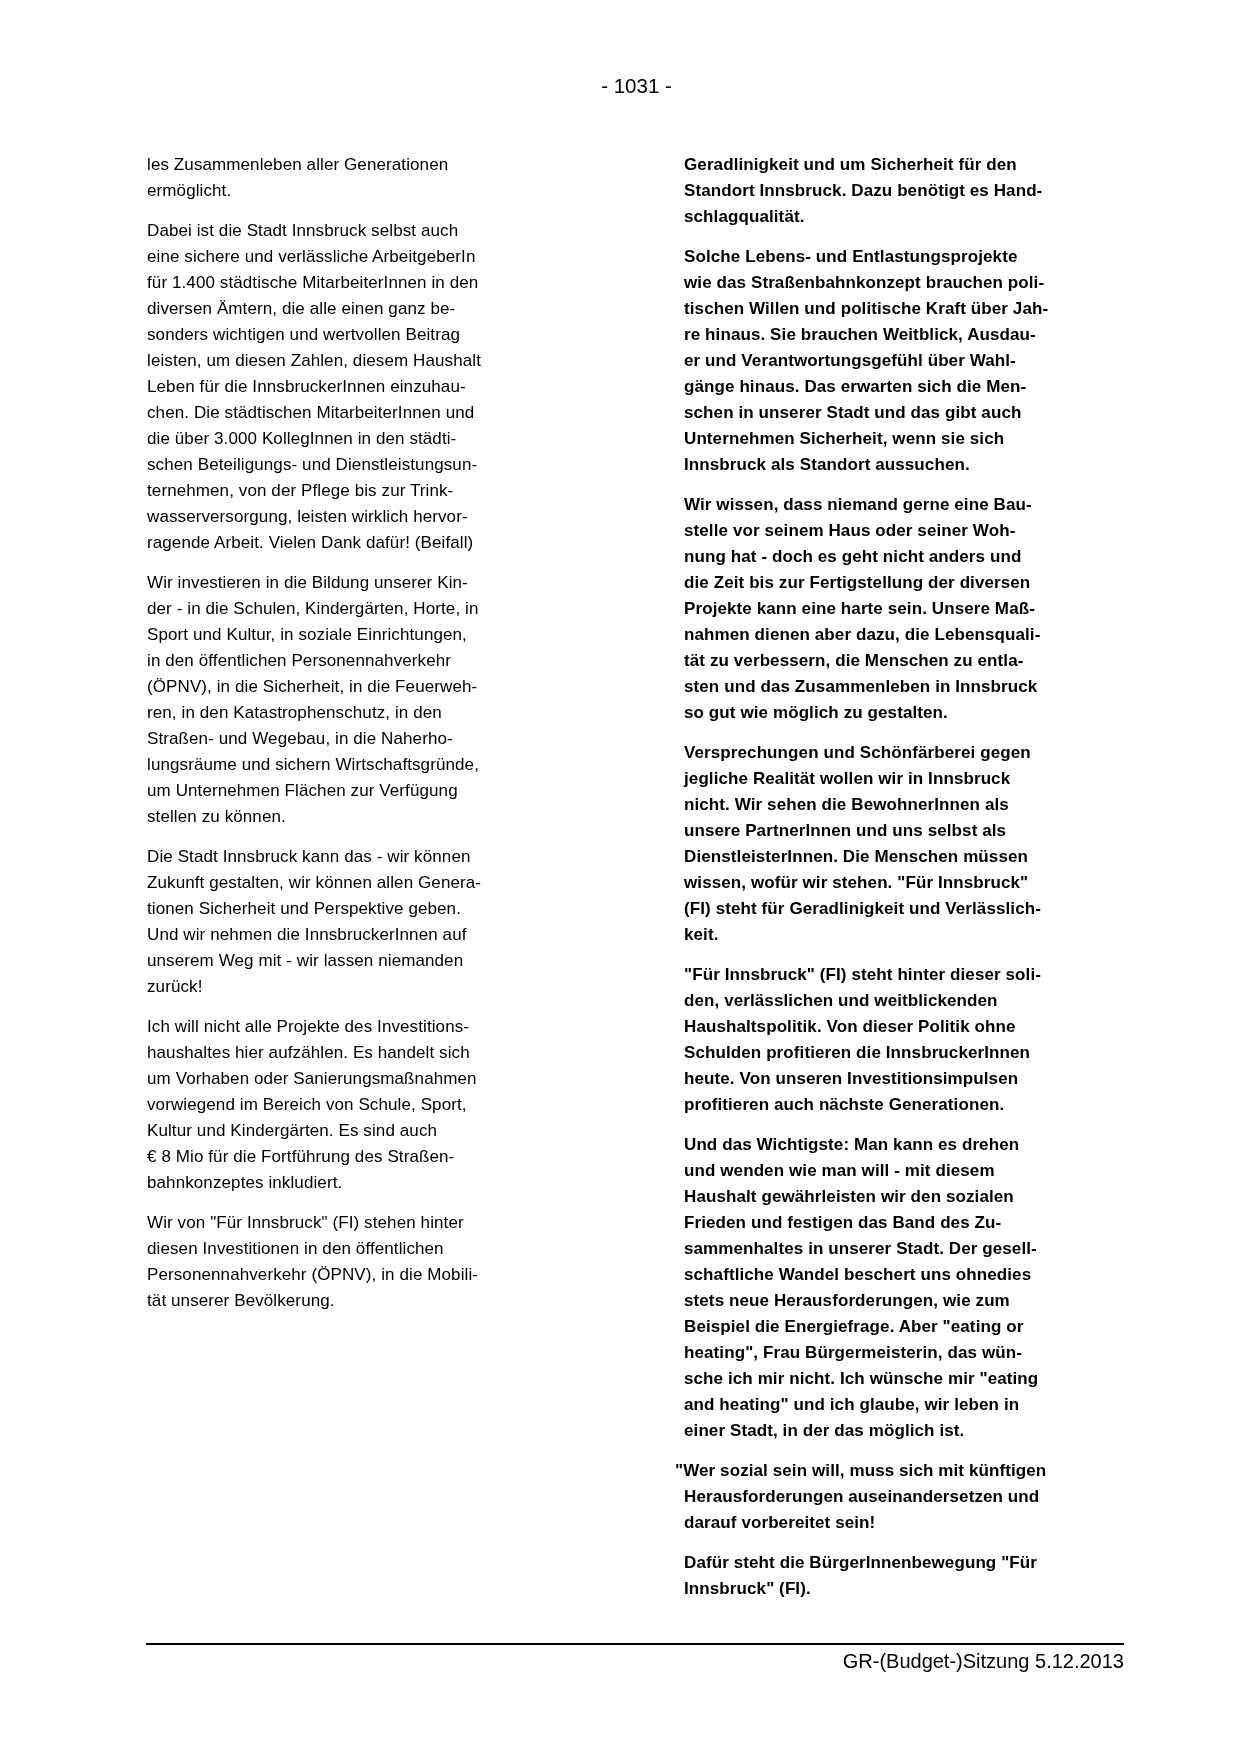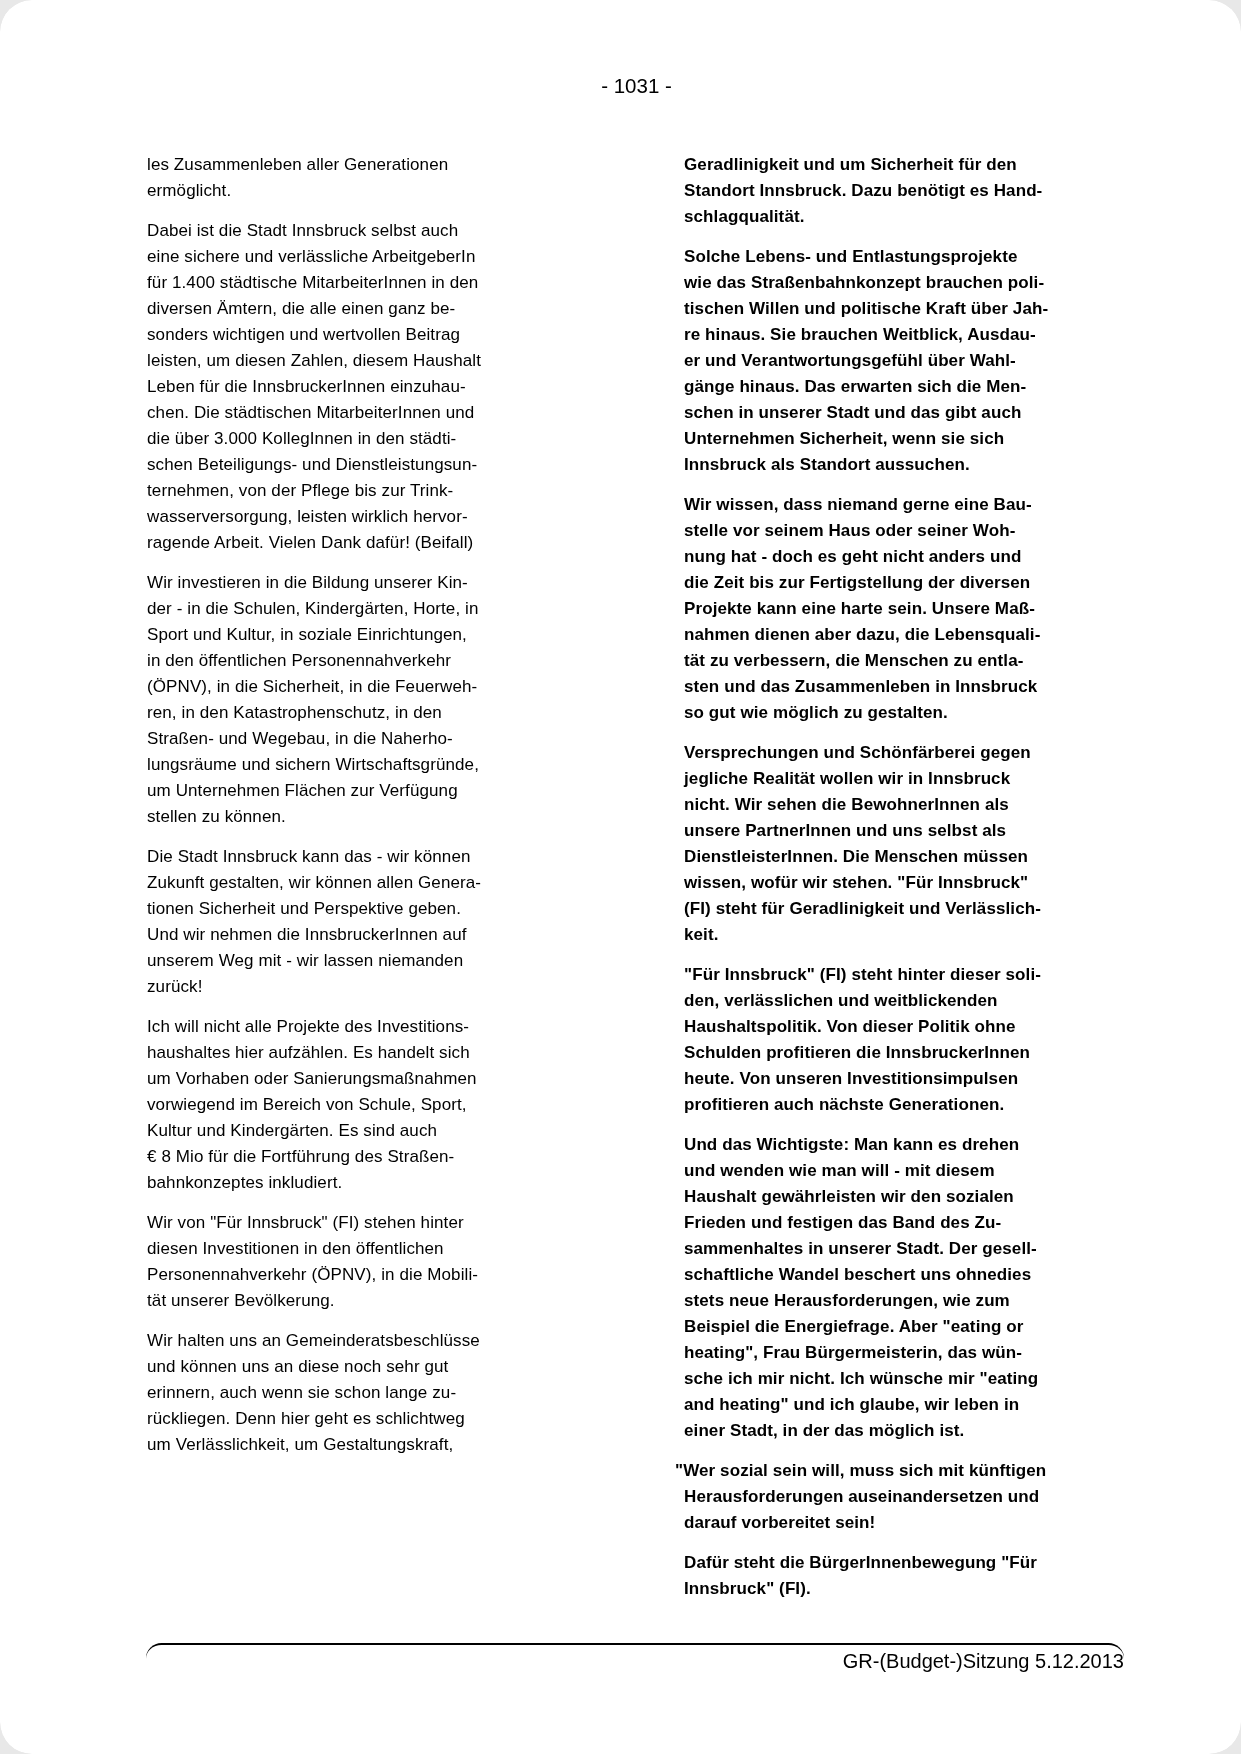--- a/index.html
+++ b/index.html
@@ -1,15 +1,15 @@
 <!DOCTYPE html>
 <html><head>
 <meta charset="utf-8">
 <style>
-  * { margin: 0; padding: 0; box-sizing: border-box; border-radius: 32px; }
+  * { margin: 0; padding: 0; box-sizing: border-box; }
   html, body { background: #e8e8e8; }
   .page {
     position: relative;
     width: 1241px;
     height: 1754px;
     background: #ffffff;
     font-family: "Liberation Sans", sans-serif;
     color: #000000;
     overflow: hidden;
   }
@@ -97,25 +97,20 @@
 haushaltes hier aufzählen. Es handelt sich
 um Vorhaben oder Sanierungsmaßnahmen
 vorwiegend im Bereich von Schule, Sport,
 Kultur und Kindergärten. Es sind auch
 € 8 Mio für die Fortführung des Straßen-
 bahnkonzeptes inkludiert.</p>
     <p>Wir von "Für Innsbruck" (FI) stehen hinter
 diesen Investitionen in den öffentlichen
 Personennahverkehr (ÖPNV), in die Mobili-
 tät unserer Bevölkerung.</p>
-    <p>Wir halten uns an Gemeinderatsbeschlüsse
-und können uns an diese noch sehr gut
-erinnern, auch wenn sie schon lange zu-
-rückliegen. Denn hier geht es schlichtweg
-um Verlässlichkeit, um Gestaltungskraft,</p>
   </div>
 
   <div class="col col-right">
     <p>Geradlinigkeit und um Sicherheit für den
 Standort Innsbruck. Dazu benötigt es Hand-
 schlagqualität.</p>
     <p>Solche Lebens- und Entlastungsprojekte
 wie das Straßenbahnkonzept brauchen poli-
 tischen Willen und politische Kraft über Jah-
 re hinaus. Sie brauchen Weitblick, Ausdau-

